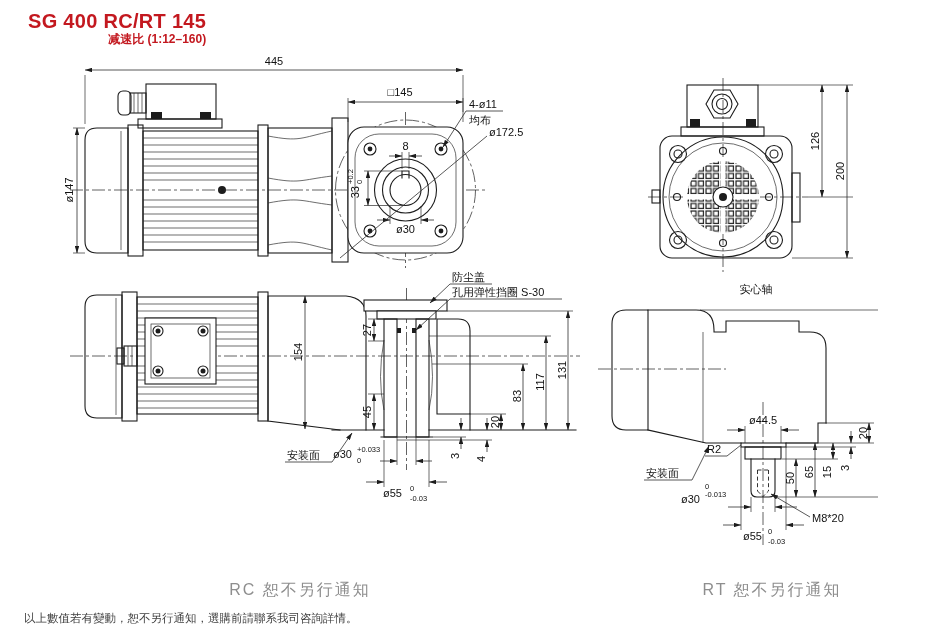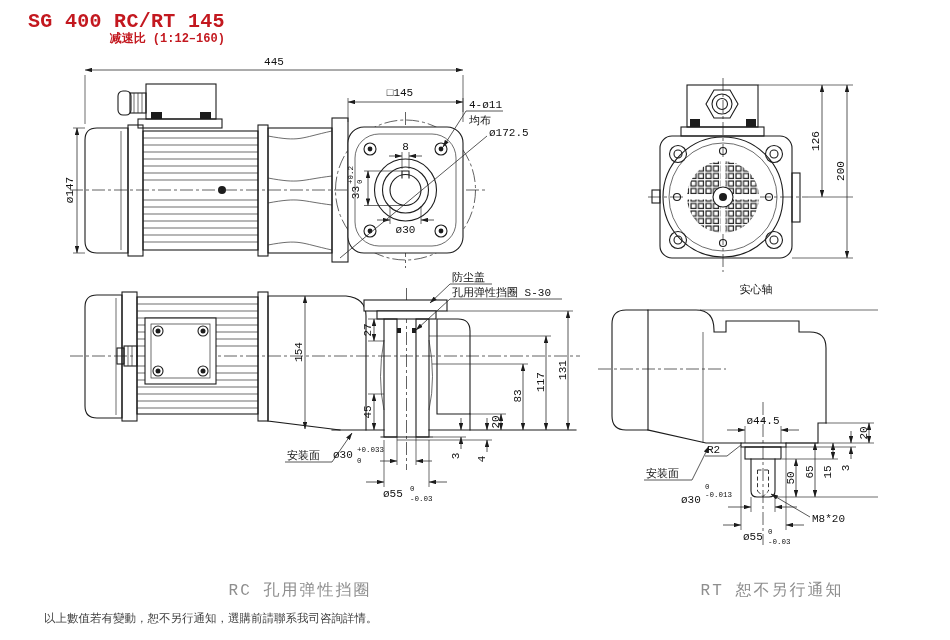--- a/index.html
+++ b/index.html
@@ -1,22 +1,22 @@
 <!DOCTYPE html>
 <html><head>
 <meta charset="utf-8">
 <style>
   html,body{margin:0;padding:0;background:#ffffff;}
   #page{position:relative;width:878px;height:640px;background:#fff;overflow:hidden;
-        font-family:Liberation Mono, monospace;}
+        font-family:Liberation Sans, sans-serif;}
   #title{position:absolute;left:28px;top:10px;color:#c3181f;line-height:1.15;}
   #title .t1{font-size:20px;font-weight:bold;letter-spacing:.3px;}
   #title .t2{font-size:12px;font-weight:bold;text-align:right;}
   .caption{position:absolute;top:580px;color:#8e8e8e;font-size:16px;letter-spacing:2px;white-space:nowrap;transform:translateX(-50%);}
-  #footer{position:absolute;left:44px;top:611px;color:#3f3f3f;font-size:11.5px;}
+  #footer{position:absolute;left:24px;top:611px;color:#3f3f3f;font-size:11.5px;}
   svg{position:absolute;left:0;top:0;}
   .ln{stroke:#1c1c1c;stroke-width:1.1;fill:none;stroke-linecap:square;}
   .lw{stroke:#1c1c1c;stroke-width:1.1;fill:#fff;}
   .tn{stroke:#2e2e2e;stroke-width:.7;fill:none;}
   .cl{stroke:#2e2e2e;stroke-width:.75;fill:none;stroke-dasharray:13 3 3 3;}
   .dsh{stroke:#1c1c1c;stroke-width:.9;fill:none;stroke-dasharray:4 2.6;}
   .dl{stroke:#2e2e2e;stroke-width:.8;fill:none;}
   .fil{fill:#1c1c1c;stroke:none;}
   text.dim{font-size:11px;fill:#111;}
   text.tol{font-size:7.5px;fill:#111;}
@@ -400,16 +400,16 @@
       <line class="tn" x1="826" y1="423" x2="874" y2="423"></line>
       <line class="dl" x1="869" y1="423" x2="869" y2="443" marker-start="url(#ar)" marker-end="url(#ar)"></line>
       <text class="dim mid" transform="rotate(-90 864 433)" x="864" y="436">20</text>
       <line class="tn" x1="700" y1="310" x2="898" y2="310"></line>
       <line class="tn" x1="775" y1="497" x2="898" y2="497"></line>
       <line class="dl" x1="893" y1="310" x2="893" y2="497" marker-start="url(#ar)" marker-end="url(#ar)"></line>
       <text class="dim mid" transform="rotate(-90 888 396)" x="888" y="399">219</text>
     </g>
   </svg>
 
-  <div class="caption" style="left:300px;">RC 孔用弹性挡圈</div>
+  <div class="caption" style="left:300px;">RC 恕不另行通知</div>
   <div class="caption" style="left:772px;">RT 恕不另行通知</div>
   <div id="footer">以上數值若有變動，恕不另行通知，選購前請聯系我司咨詢詳情。</div>
 </div>
 
 </body></html>

